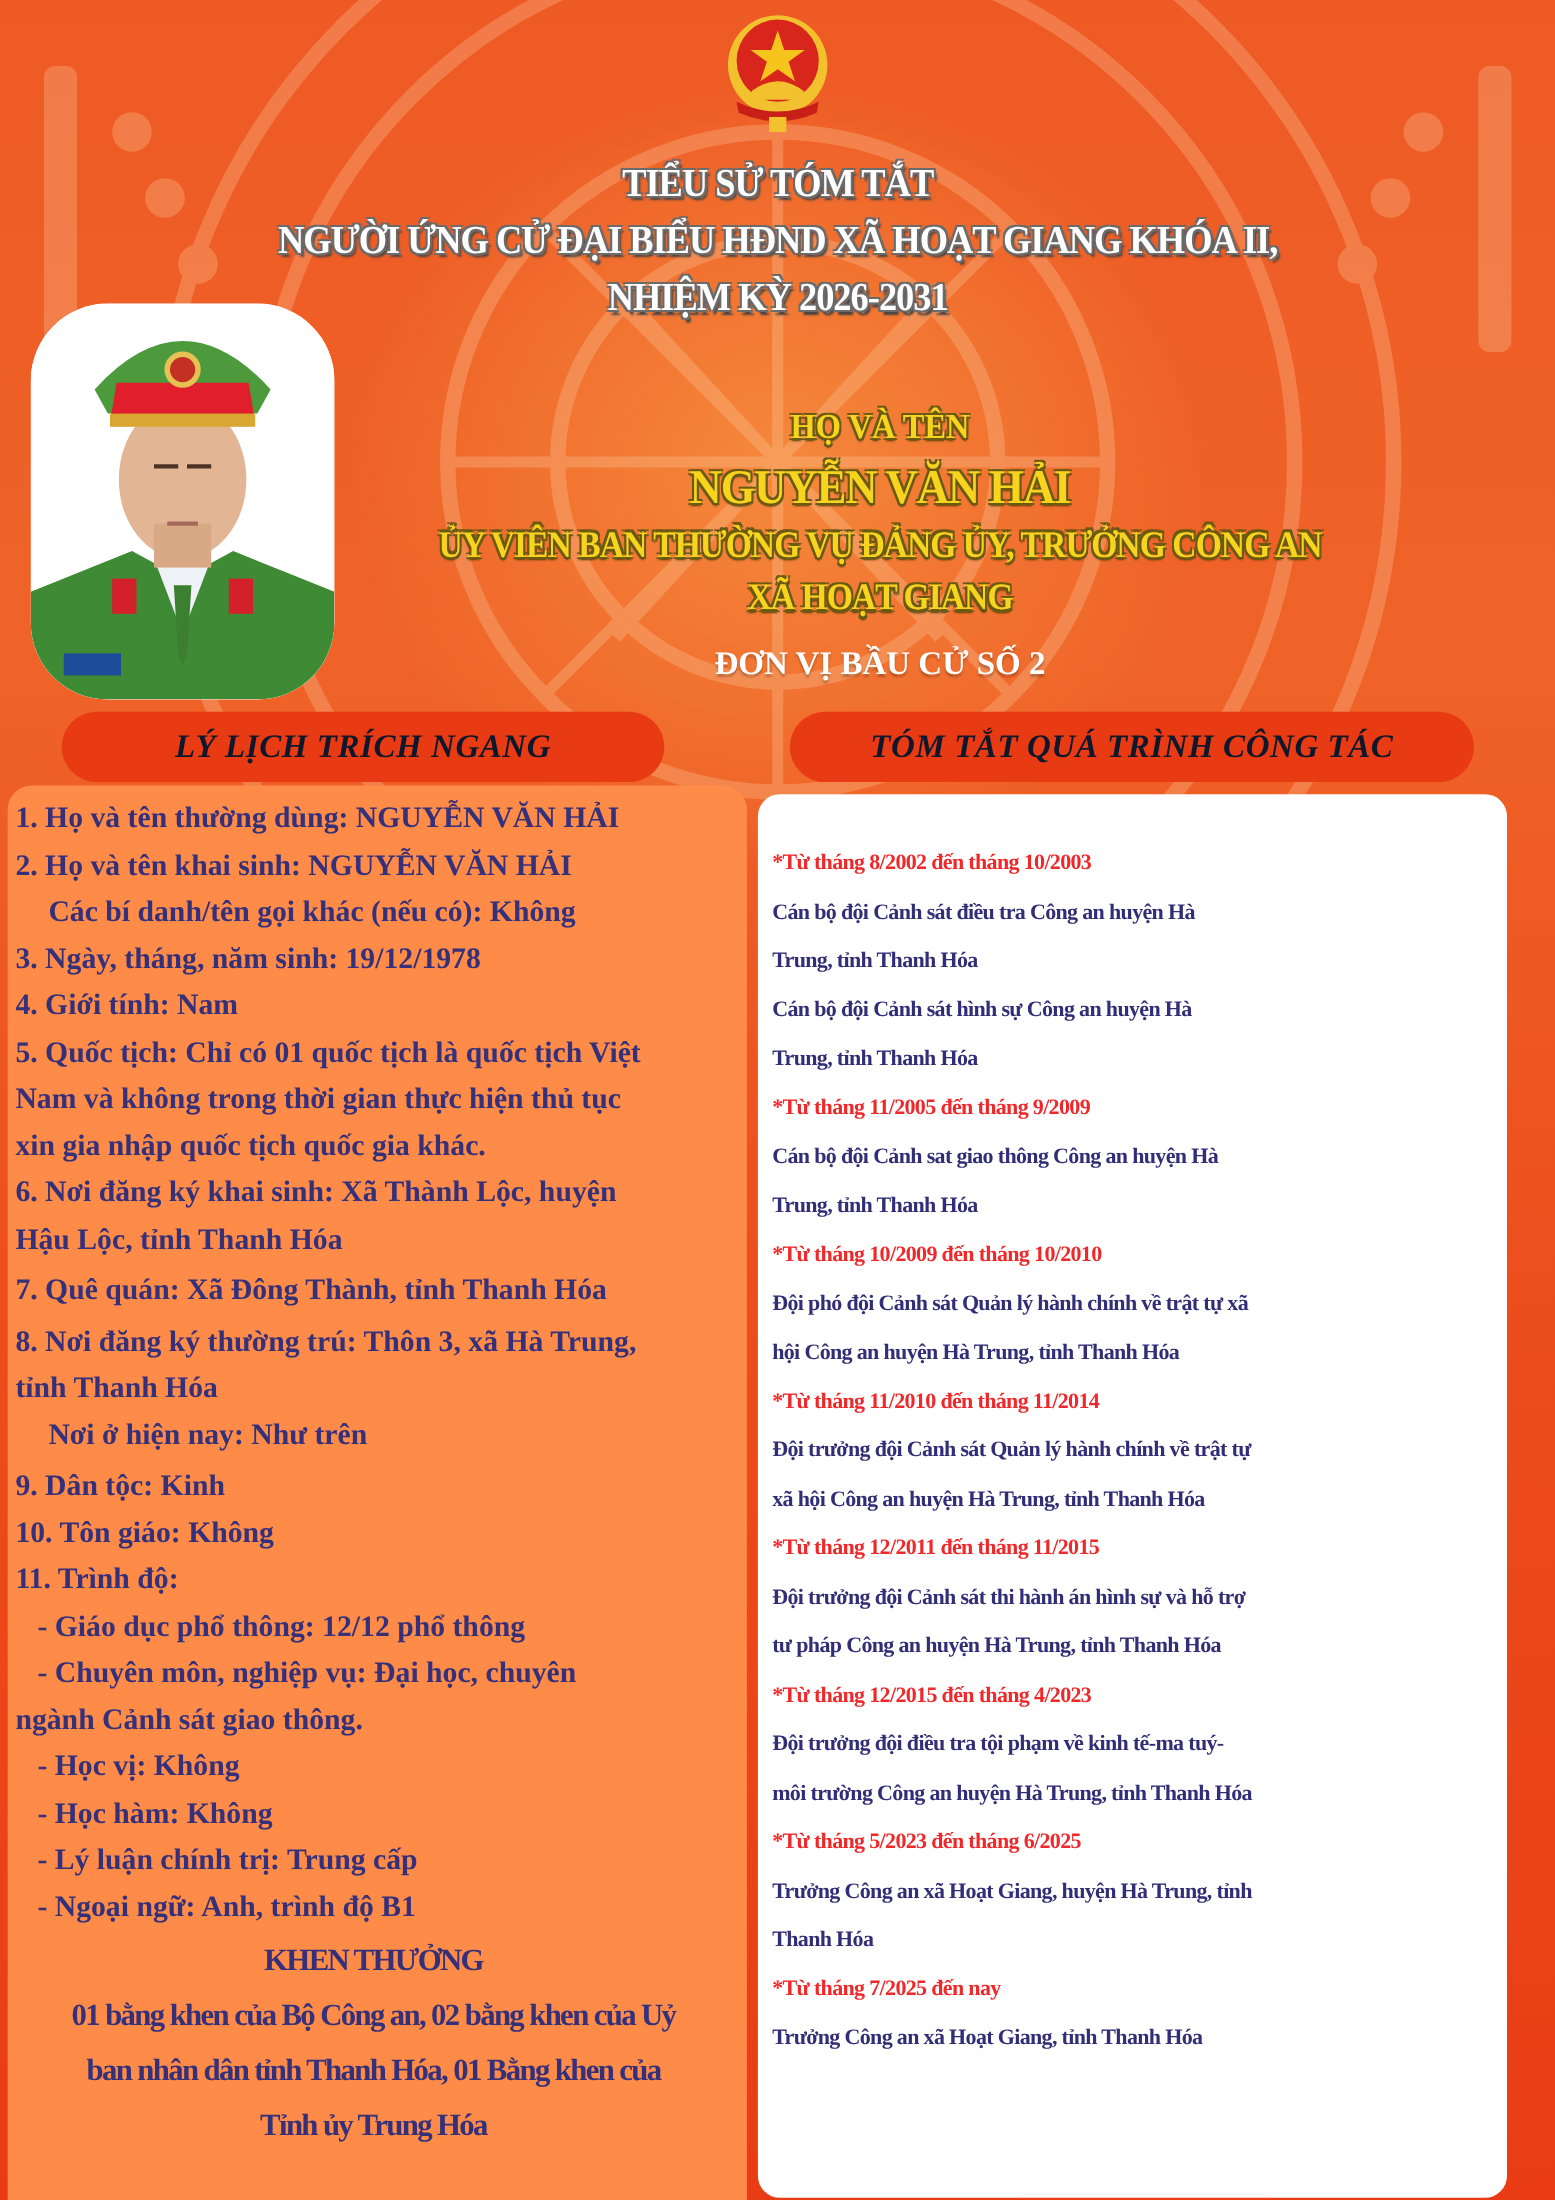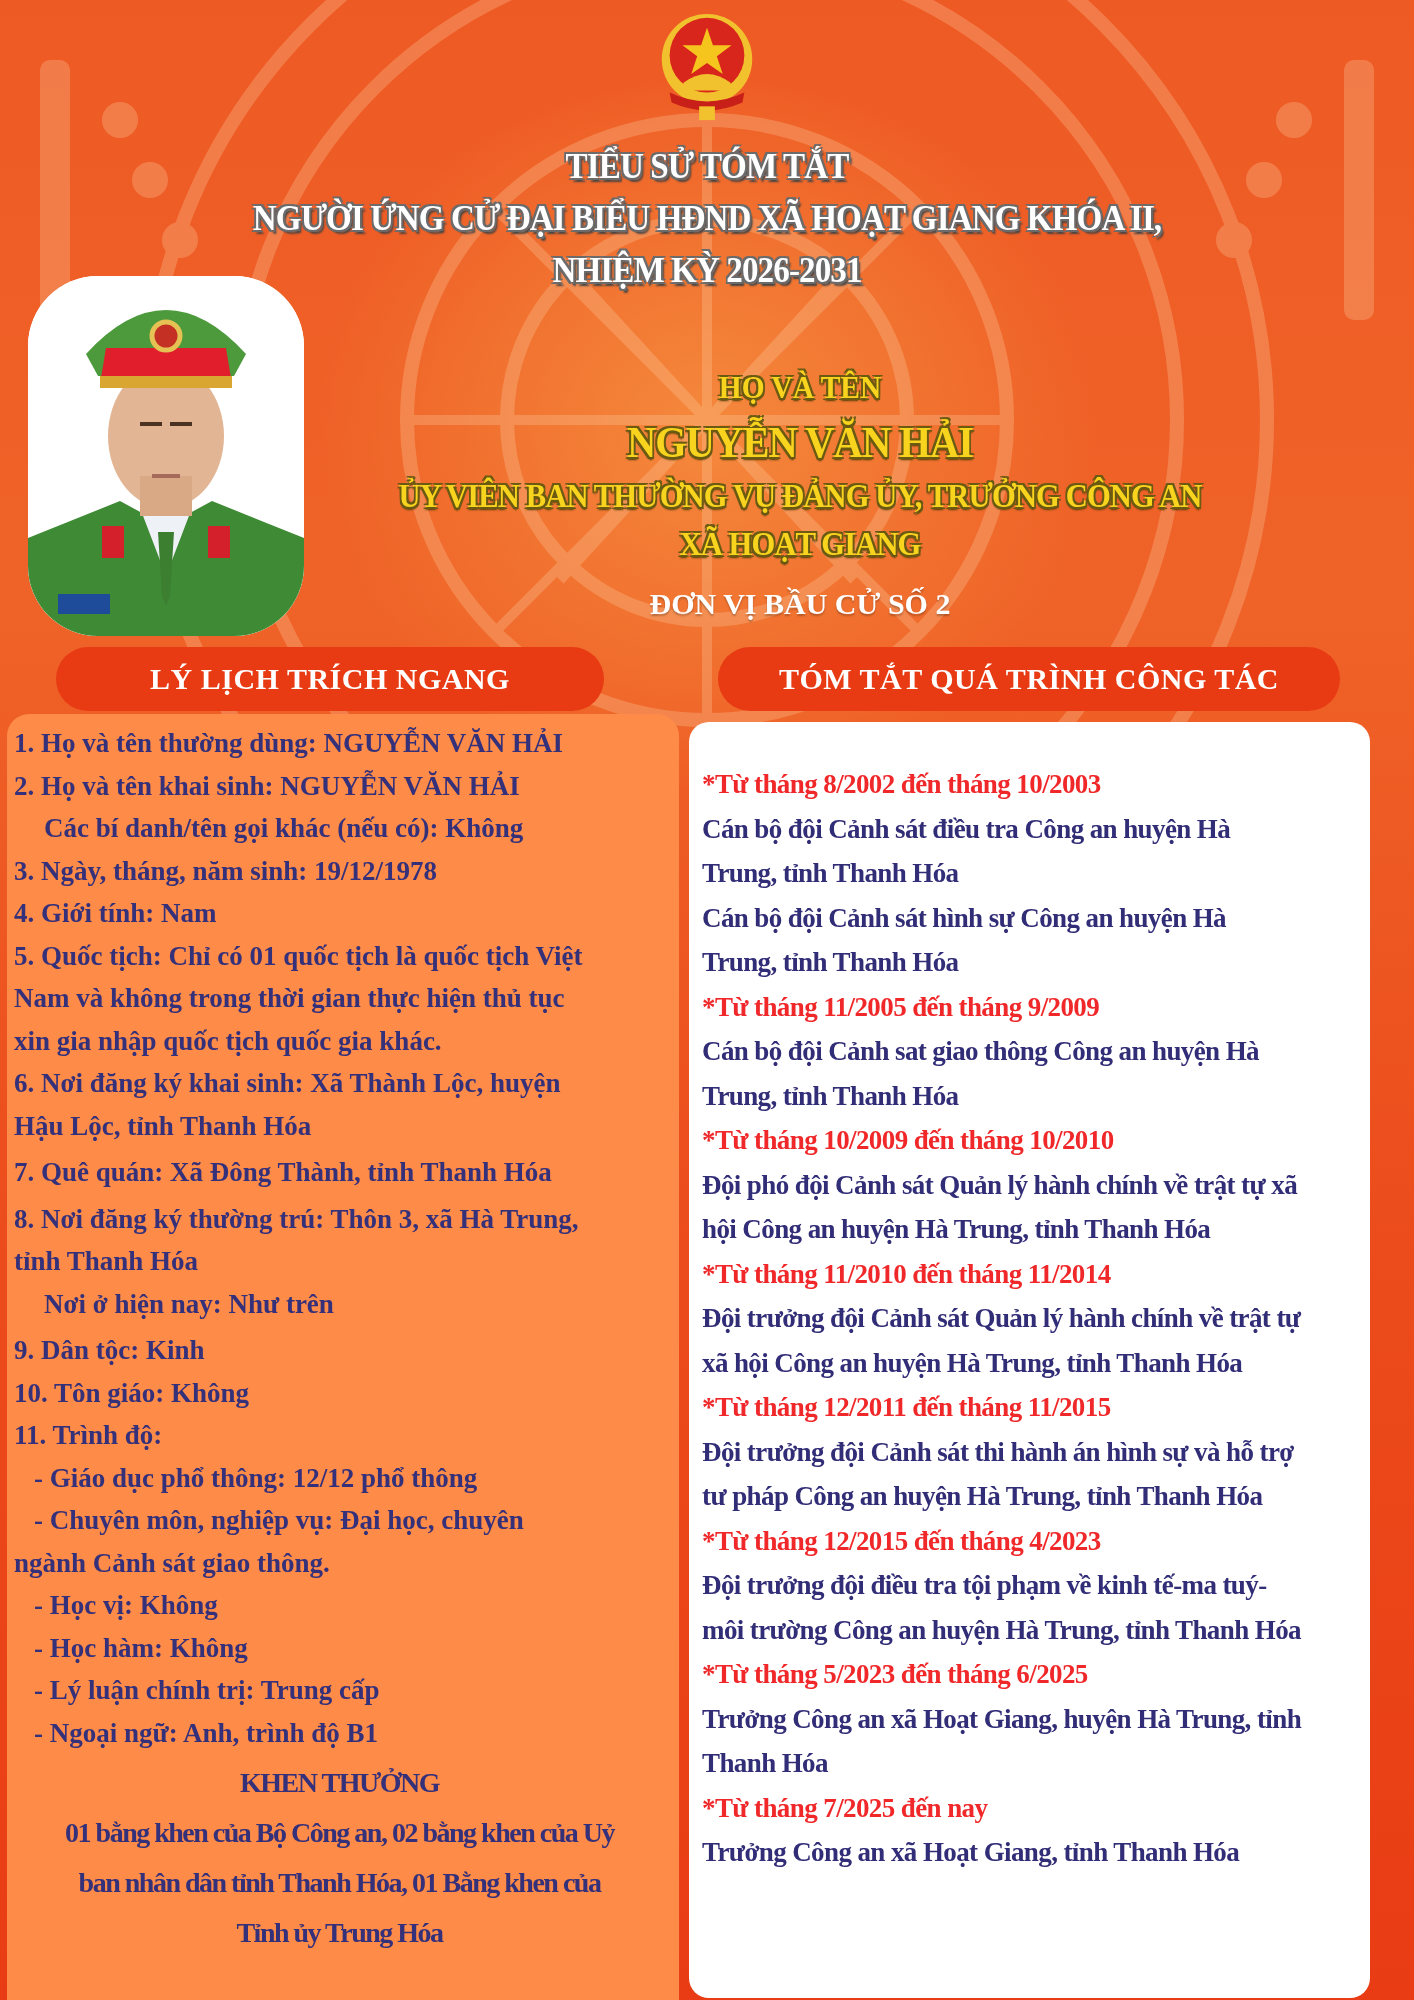--- a/index.html
+++ b/index.html
@@ -41,22 +41,22 @@
     .name-block .fullname { font-size: 44px; line-height: 58px; letter-spacing: -1px; transform: scaleX(0.92); }
     .name-block .pos { font-size: 34px; line-height: 48px; letter-spacing: -1px; transform: scaleX(0.9); }
     .unit {
       position: absolute; left: 300px; top: 584px; width: 1000px; text-align: center;
       color: #ffffff; font-weight: bold; font-size: 30px; line-height: 40px;
       text-shadow: 0 2px 2px rgba(0,0,0,0.25);
     }
 
     .pill {
       position: absolute; height: 64px; border-radius: 32px;
-      background: #e83b13; color: #ffffff; font-weight: bold; font-size: 30px;
-      display: flex; align-items: center; justify-content: center; letter-spacing: 0.5px;
+      background: #e83b13; color: #0f172a; font-weight: bold; font-size: 30px;
+      display: flex; align-items: center; justify-content: center; letter-spacing: 0.5px; font-style: italic;
     }
     .pill-left { left: 56px; top: 647px; width: 548px; }
     .pill-right { left: 718px; top: 647px; width: 622px; border-radius: 44px; }
 
     .panel-left {
       position: absolute; left: 7px; top: 714px; width: 672px; height: 1300px;
       background: #fe8b48; border-radius: 22px 22px 0 0;
       padding: 8px 0 0 7px;
       color: #35307a; font-weight: bold; font-size: 27px;
     }
@@ -65,21 +65,21 @@
     .panel-left .ind2 { padding-left: 20px; }
     .panel-left .gap { margin-top: 4px; }
     .awards { text-align: center; margin-top: 4px; padding-right: 14px; letter-spacing: -1.5px; }
     .awards .aw-title { font-size: 28px; line-height: 50px; }
     .awards .aw-body { font-size: 28px; line-height: 50px; padding: 0 18px; }
 
     .panel-right {
       position: absolute; left: 689px; top: 722px; width: 681px; height: 1276px;
       background: #ffffff; border-radius: 20px;
       padding: 40px 0 0 13px;
-      font-weight: bold; font-size: 27px; letter-spacing: -0.6px;
+      font-weight: bold; font-size: 20px; letter-spacing: -0.6px;
     }
     .period { color: #f0282a; line-height: 44.5px; }
     .desc { color: #322d77; line-height: 44.5px; }
   </style>
 </head>
 <body>
 
 <div class="bg"></div>
 
 <svg class="bg-pattern" viewBox="0 0 1414 760">

